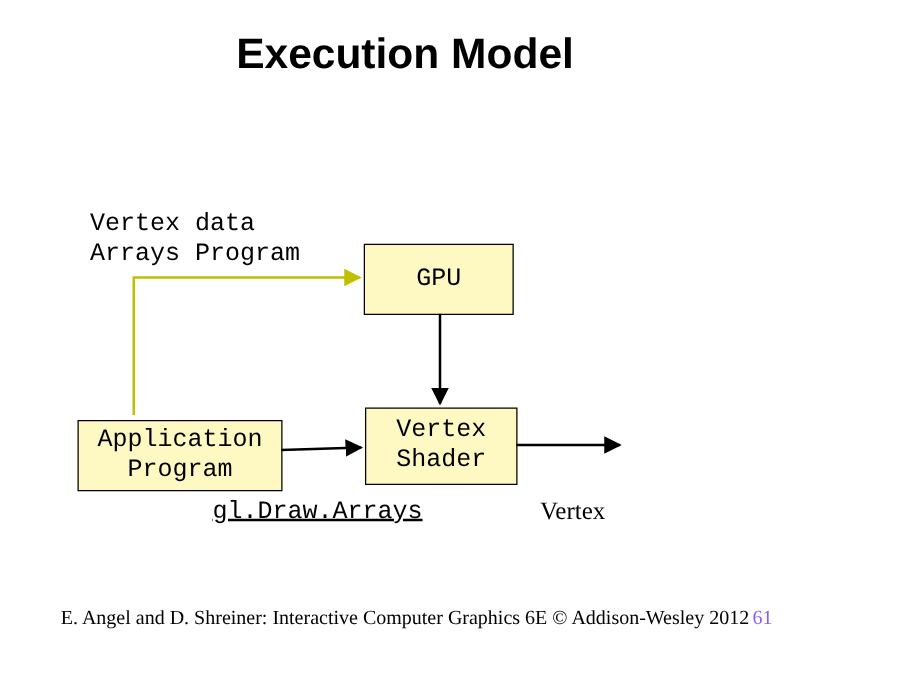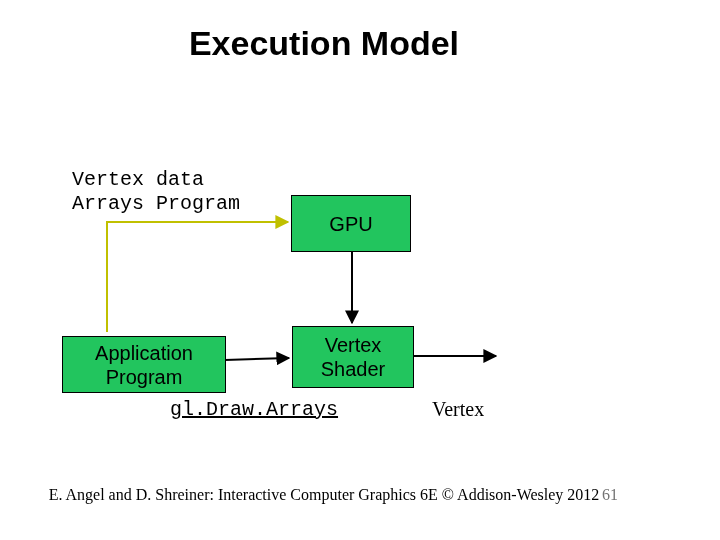--- a/index.html
+++ b/index.html
@@ -34,26 +34,26 @@
     white-space: pre;
   }
   .serif-label {
     position: absolute;
     font-family: "Times New Roman", Times, serif;
     font-size: 20px;
     color: #000;
   }
   .box {
     position: absolute;
-    background: #22c55e;
+    background: #fef9c3;
     border: 1px solid #000;
     display: flex;
     align-items: center;
     justify-content: center;
-    font-family: Liberation Sans, sans-serif;
+    font-family: Liberation Mono, monospace;
     font-size: 20px;
     color: #000;
     text-align: center;
     line-height: 1.2;
   }
   .footer {
     position: absolute;
     left: 0;
     right: 0;
     bottom: 36px;
@@ -61,21 +61,21 @@
     font-family: "Times New Roman", Times, serif;
     font-size: 16px;
     color: #000;
   }
   .pagenum {
     position: absolute;
     bottom: 36px;
     right: 30px;
     font-family: "Times New Roman", Times, serif;
     font-size: 16px;
-    color: #737373;
+    color: #8b5cf6;
   }
   svg.arrows {
     position: absolute;
     top: 0;
     left: 0;
     width: 720px;
     height: 540px;
     pointer-events: none;
   }
 </style>

